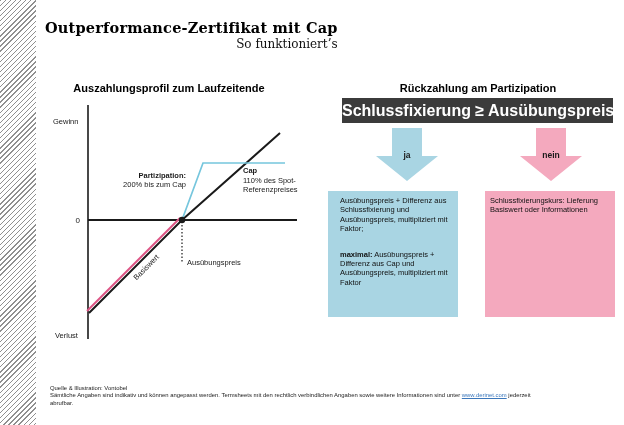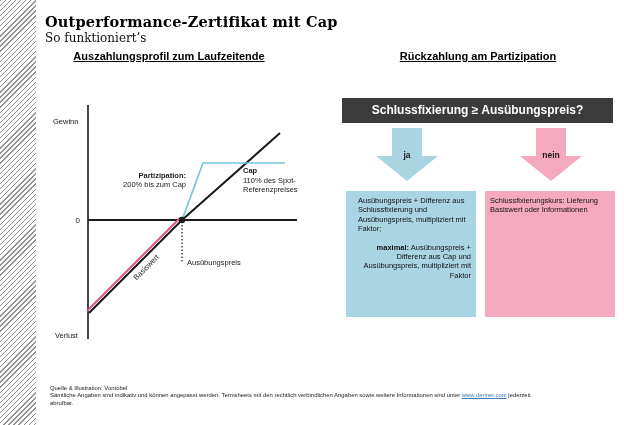--- a/index.html
+++ b/index.html
@@ -5,51 +5,51 @@
   * { margin:0; padding:0; box-sizing:border-box; }
   body { background:#dddddd; font-family:"Liberation Sans", sans-serif; }
   .canvas {
     position:relative; width:624px; height:425px; background:#ffffff;
     overflow:hidden; margin:0 auto;
   }
   .hatch {
     position:absolute; left:0; top:0; width:36px; height:425px;
     background:repeating-linear-gradient(135deg,#8f8f8f 0,#8f8f8f 1px,#ffffff 1px,#ffffff 3.6px);
   }
-  .header { position:absolute; left:45px; top:13px; }
+  .header { position:absolute; left:45px; top:19px;text-align:right; }
   .title {
     font-family:"DejaVu Serif","Liberation Serif",serif;
     font-size:14.5px; font-weight:bold; color:#000; letter-spacing:.2px; line-height:17px;
   }
   .subtitle {
     font-family:"DejaVu Serif","Liberation Serif",serif;
     font-size:12px; color:#111; line-height:14px; margin-top:1px;
   }
   .col-heading {
-    position:absolute; top:50px; font-size:11px; font-weight:bold; color:#000;
-    white-space:nowrap; transform:translateX(-50%);text-decoration:underline;
+    position:absolute; top:82px; font-size:11px; font-weight:bold; color:#000;
+    white-space:nowrap; transform:translateX(-50%);
   }
   .col-heading.left { left:169px; }
   .col-heading.right { left:478px; }
 
   svg text { font-family:"Liberation Sans", sans-serif; fill:#1a1a1a; }
 
   .question-bar {
     position:absolute; left:342px; top:98px; width:271px; height:25px;
-    background:#3b3b3b; color:#ffffff; font-size:12px; font-weight:bold;
+    background:#3b3b3b; color:#ffffff; font-size:16px; font-weight:bold;
     text-align:center; line-height:25px; white-space:nowrap;
   }
   .flow-box {
     position:absolute; top:191px; width:130px; height:126px;
     padding:5px 5px; font-size:7.5px; line-height:9.4px; color:#111;
   }
-  .flow-box.blue { left:346px; background:#a9d5e3;padding-left:12px; }
+  .flow-box.blue { left:328px; background:#a9d5e3;padding-left:12px; }
   .flow-box.pink { left:485px; background:#f4a9be; }
   .flow-box p { margin:0; }
-  .flow-box p.second { margin-top:9px;text-align:right; }
+  .flow-box p.second { margin-top:16px; }
 
   .footer { position:absolute; left:50px; top:385px; font-size:5.9px; color:#222; }
   .footer div { line-height:7.4px; white-space:nowrap; }
   .footer a { color:#3b77bb; text-decoration:underline; }
 </style>
 </head>
 <body>
 
 <div class="canvas">
 

